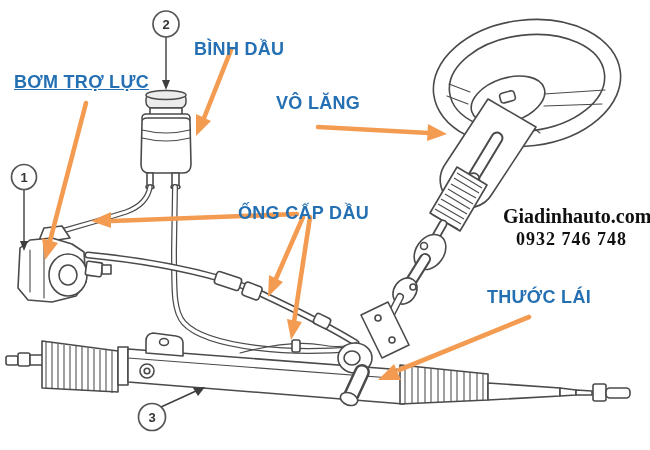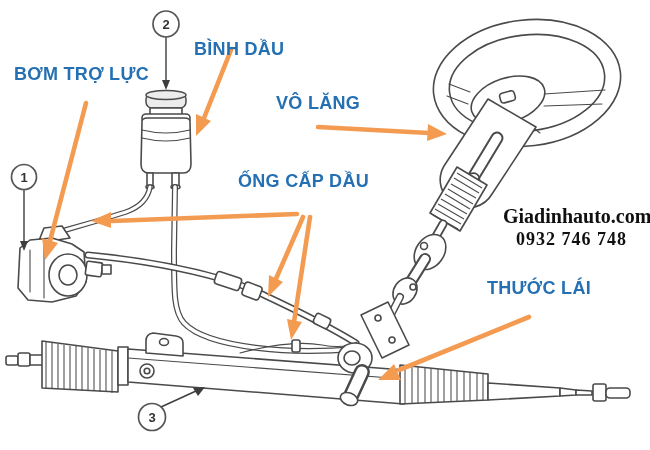--- a/index.html
+++ b/index.html
@@ -18,25 +18,25 @@
   .callout-head{fill:#3d3d3d;stroke:none;}
   .callout-circle{fill:#fff;stroke:#555;stroke-width:1.7;}
   .callout-num{font:bold 13px "Liberation Sans",sans-serif;fill:#333;text-anchor:middle;}
   .ribs{stroke:#4a4a4a;stroke-width:1.05;fill:none;}
   .lbl{position:absolute;font:bold 18px "Liberation Sans",sans-serif;color:#2470B3;
        letter-spacing:.3px;white-space:nowrap;}
   .wm{position:absolute;font-family:"Liberation Serif",serif;font-weight:bold;color:#101010;
       white-space:nowrap;text-align:right;}
   #wm-site{left:503px;top:205px;font-size:20px;}
   #wm-phone{left:516px;top:229px;font-size:18px;letter-spacing:1px;}
-  #lbl-pump{left:14px;top:64px;}
+  #lbl-pump{left:14px;top:72px;text-decoration:underline;}
   #lbl-res{left:194px;top:22px;margin-top:17px;}
   #lbl-wheel{left:276px;top:93px;}
-  #lbl-pipes{left:238px;top:171px;}
-  #lbl-rack{left:487px;top:278px;}
+  #lbl-pipes{left:238px;top:203px;}
+  #lbl-rack{left:487px;top:287px;}
 </style>
 </head>
 <body>
 
 <div id="stage">
 
   <svg id="artwork" width="650" height="450" viewBox="0 0 650 450" xmlns="http://www.w3.org/2000/svg">
 
     <g>
       <g transform="rotate(-7 527 83)">

